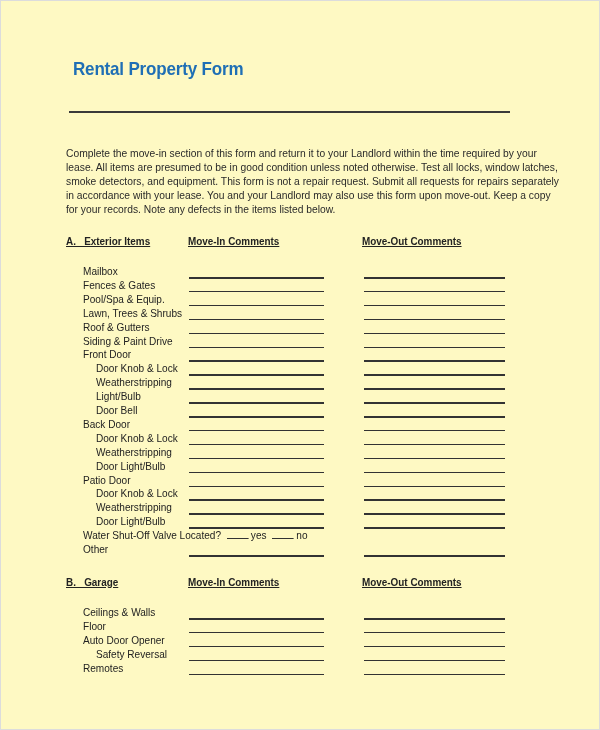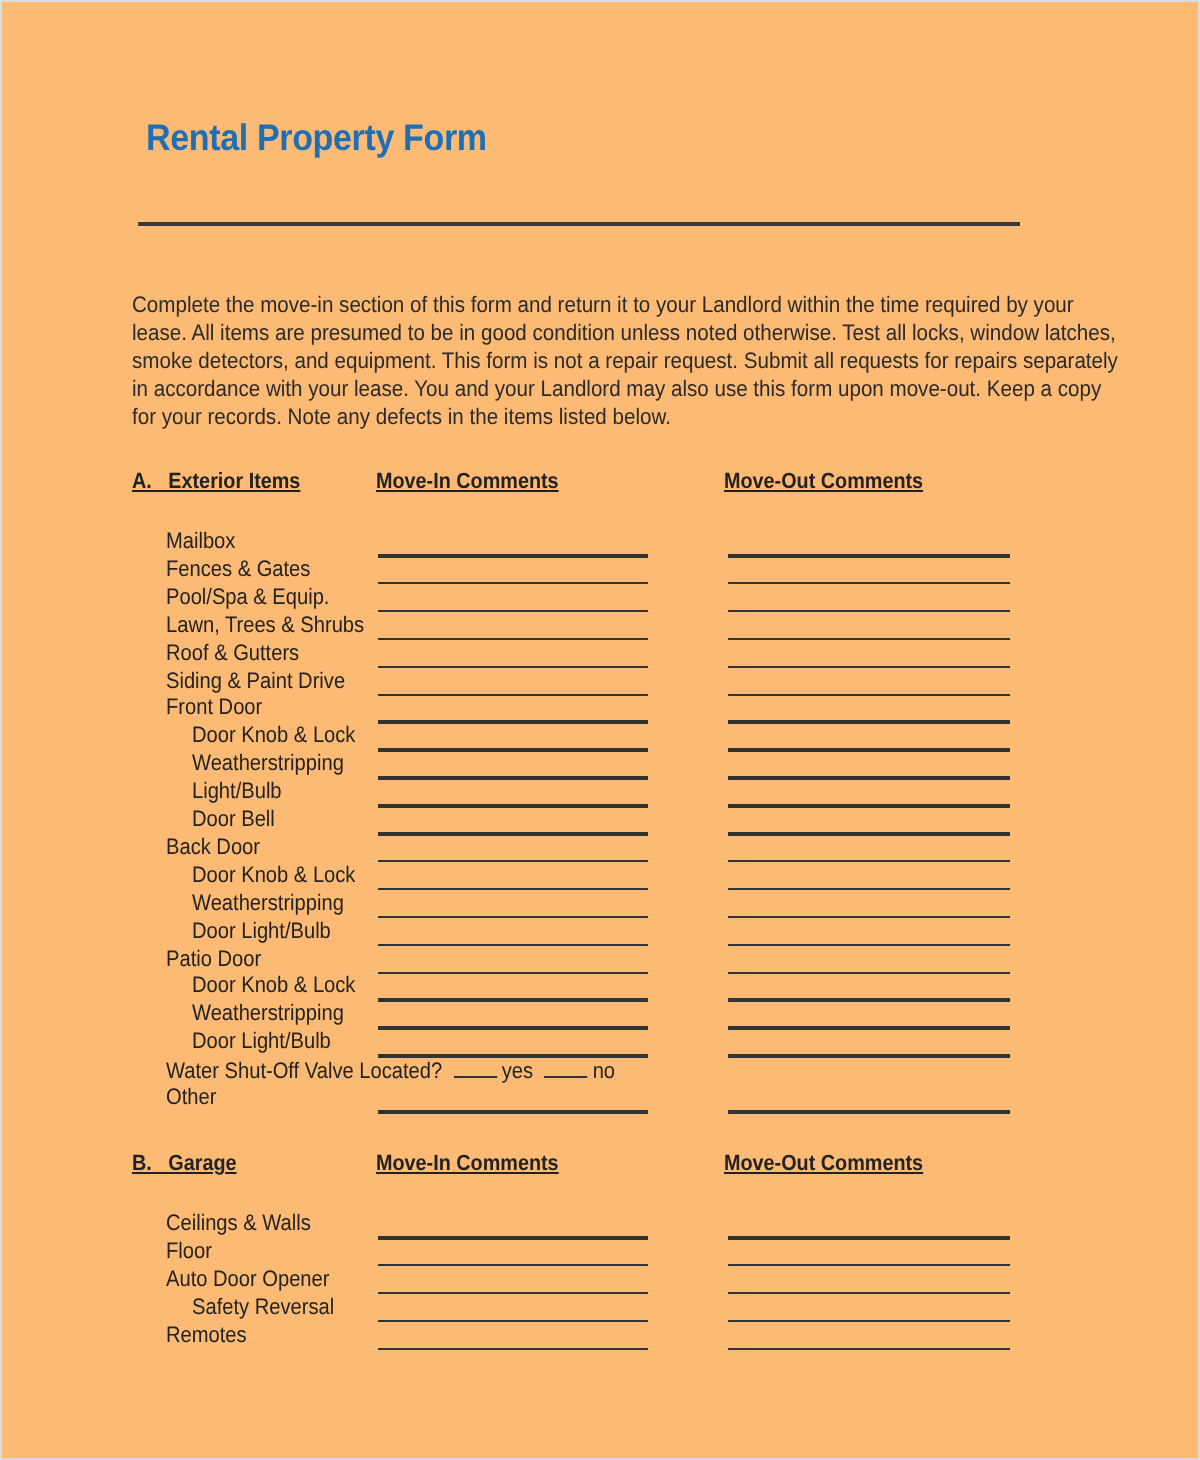--- a/index.html
+++ b/index.html
@@ -1,19 +1,19 @@
 <!DOCTYPE html>
 <html><head>
 <meta charset="utf-8">
 <style>
   html, body { margin: 0; padding: 0; background: #ffffff; }
   body { width: 600px; height: 730px; position: relative; overflow: hidden;
          font-family: "Liberation Sans", sans-serif; color: #222; }
   .page { position: absolute; left: 0; top: 0; width: 598px; height: 728px;
-          border: 1px solid #dcdcdc; background: #fdba74; }
+          border: 1px solid #dcdcdc; background: #fef9c3; }
   .title { position: absolute; left: 72px; top: 57px; font-size: 18.5px; font-weight: bold;
            color: #1f6fb5; letter-spacing: -0.2px; transform: scaleX(0.92); transform-origin: left; }
   .title-rule { position: absolute; left: 68px; top: 110px; width: 441px; height: 2px; background: #3a3a3a; }
   .intro { position: absolute; left: 65px; top: 146px; width: 460px; font-size: 11.2px; line-height: 13.9px;
            color: #2a2a2a; transform: scaleX(0.92); transform-origin: left; width: 500px; }
   .intro p { margin: 0; white-space: nowrap; }
   .sec-head { position: absolute; font-size: 11px; font-weight: bold; text-decoration: underline;
               color: #222; transform: scaleX(0.9); transform-origin: left; white-space: nowrap; }
   .item { position: absolute; font-size: 11.2px; color: #222; white-space: nowrap;
           transform: scaleX(0.9); transform-origin: left; }

